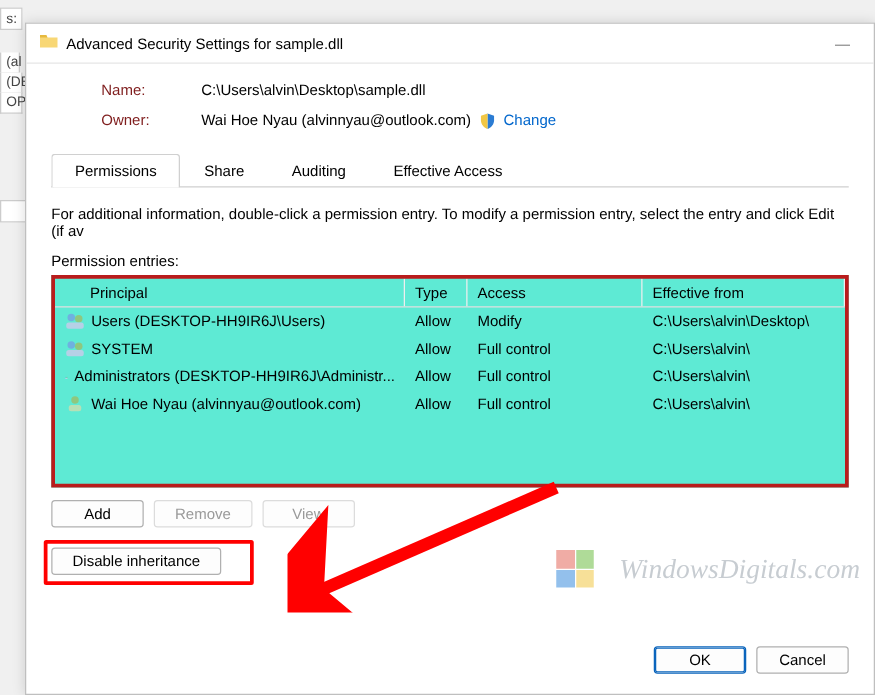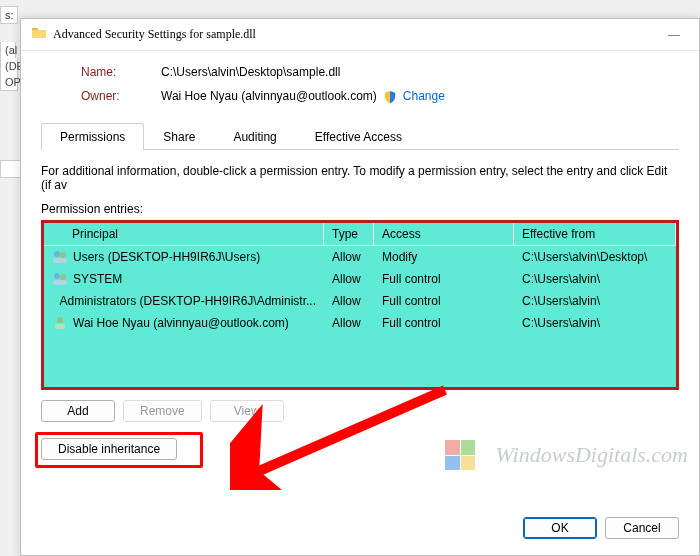--- a/index.html
+++ b/index.html
@@ -35,21 +35,21 @@
     flex-direction: column;
   }
   .titlebar {
     display: flex;
     align-items: center;
     gap: 6px;
     padding: 6px 10px;
     border-bottom: 1px solid #e6e6e6;
   }
   .titlebar .folder-icon svg { width: 16px; height: 16px; }
-  .titlebar .title { font-size: 12px; font-family: Liberation Serif, serif; }
+  .titlebar .title { font-size: 12px; }
   .titlebar .min-icon { margin-left: auto; width: 30px; text-align: center; color: #777; }
 
   .content { padding: 14px 20px 0 20px; flex: 1; overflow: hidden; display: flex; flex-direction: column; }
 
   .fieldrow { display: flex; margin-bottom: 10px; align-items: center; }
   .fieldrow .label { width: 80px; color: #7f1d1d; margin-left: 40px; }
   .fieldrow .value { }
   .owner-line { display: flex; align-items: center; gap: 6px; }
   .shield-icon svg { width: 14px; height: 14px; vertical-align: middle; }
   .link { color: #0066cc; cursor: pointer; }

